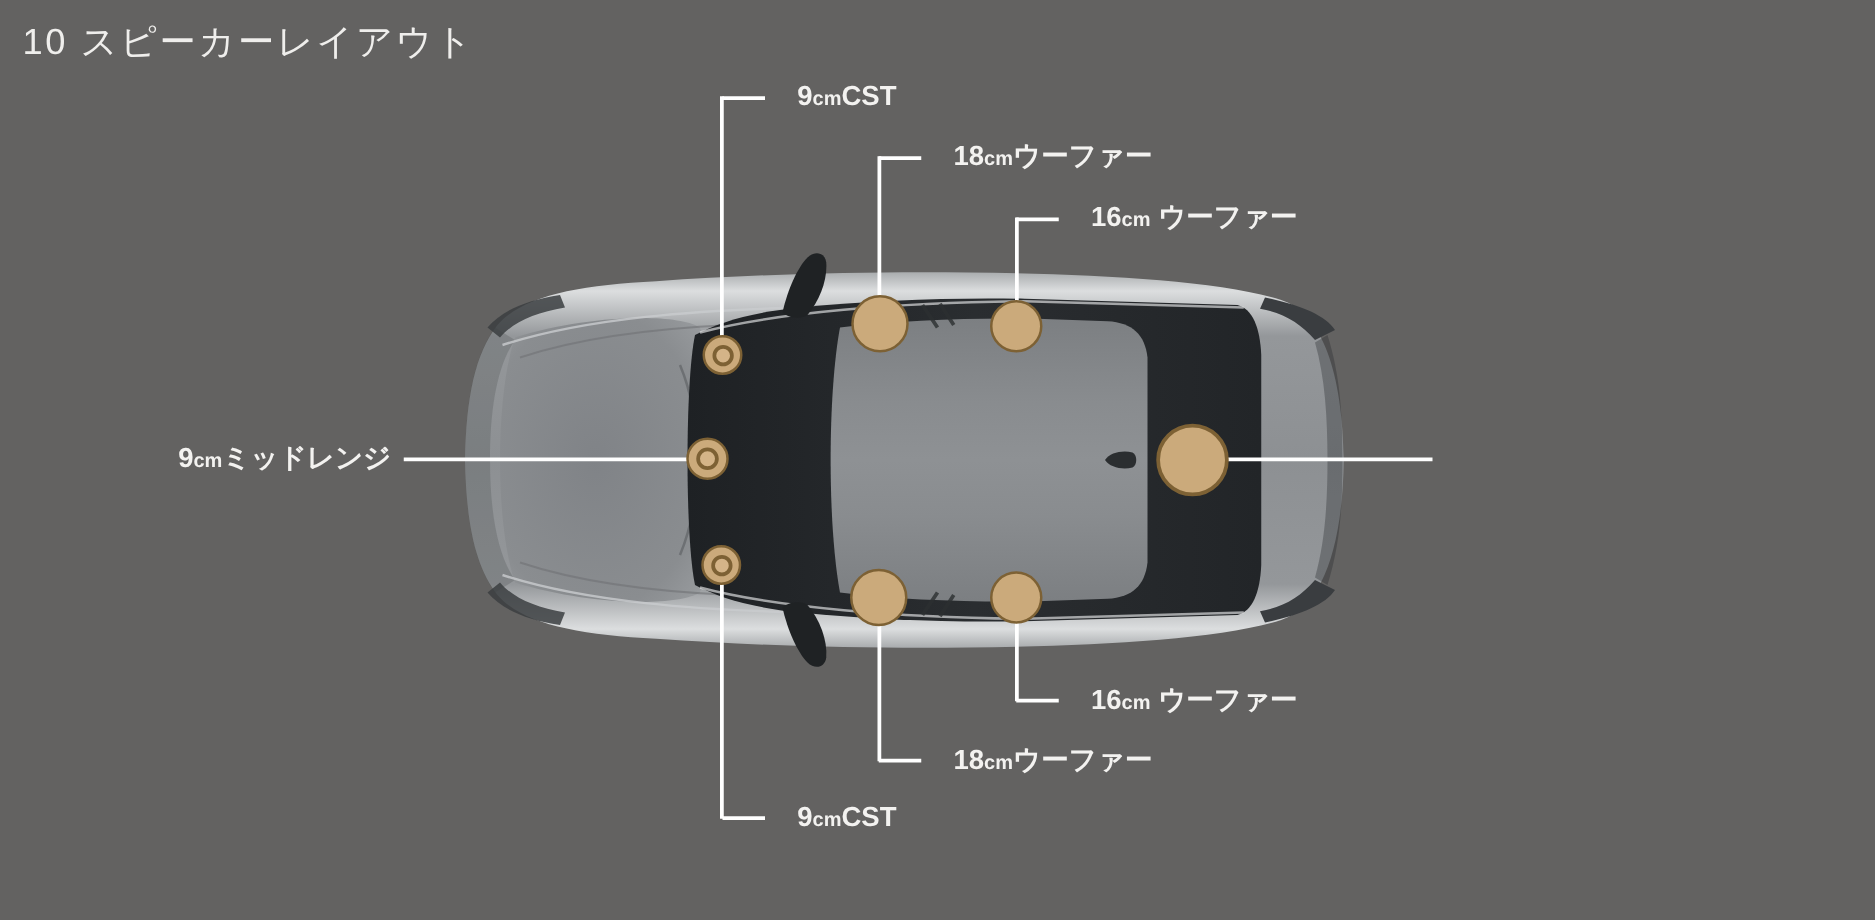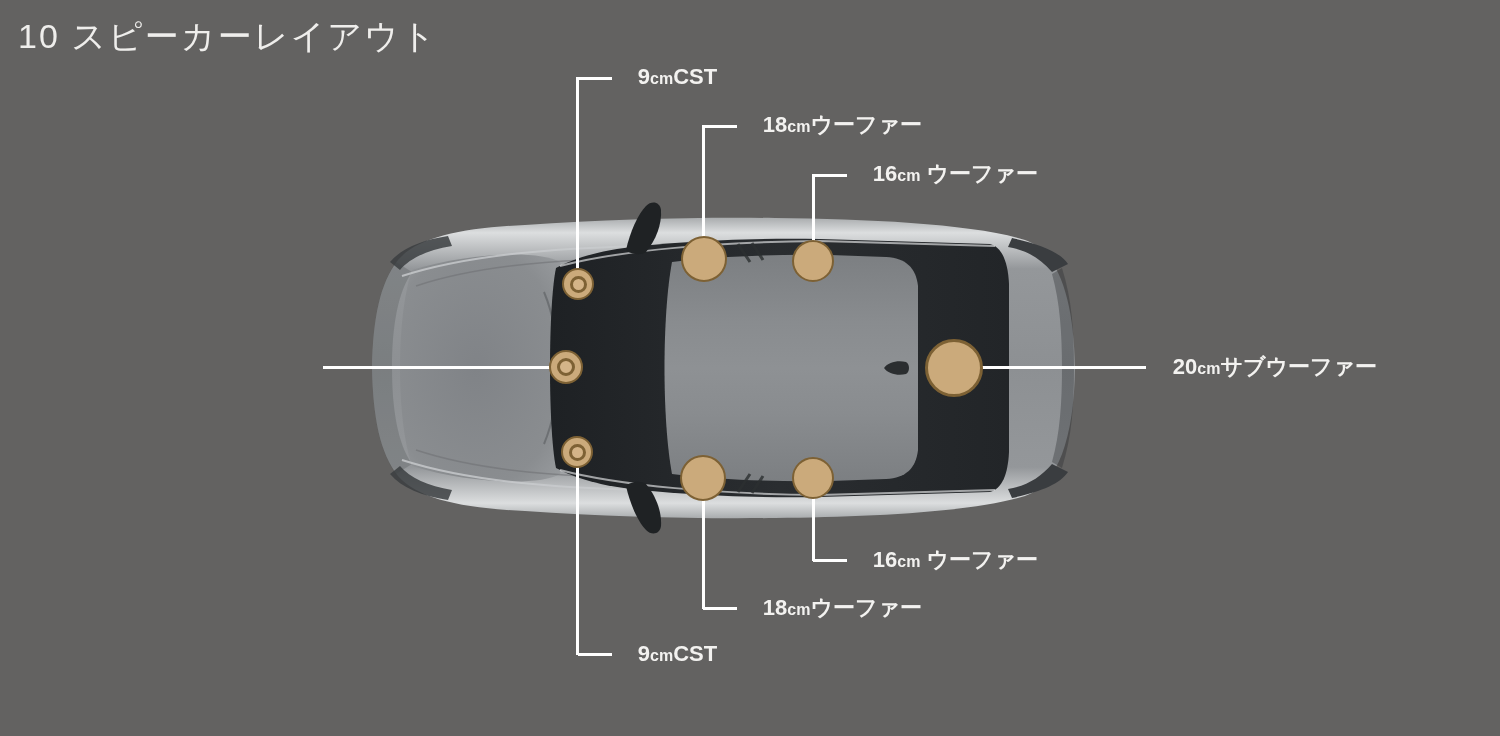--- a/index.html
+++ b/index.html
@@ -6,21 +6,21 @@
   .stage{
     position:relative;
     width:1500px;height:736px;
     background:#636261;
     overflow:hidden;
     font-family:"Liberation Sans", sans-serif;
   }
   .page-title{
     position:absolute;
     left:18px;top:14px;
-    font-size:34px;
+    font-size:29px;
     letter-spacing:2px;
     color:#efeeec;
     white-space:pre;
   }
   .car-svg{position:absolute;left:0;top:0;z-index:1;}
   .cl{position:absolute;background:#ffffff;z-index:2;}
   .cl-h{height:3px;}
   .cl-v{width:3px;}
   .spk{
     position:absolute;z-index:3;
@@ -207,22 +207,22 @@
 
   <div class="callout-label" style="left:620px;top:78px">
     <span class="sz">9</span><span class="un">cm</span><span class="nm">CST</span>
   </div>
   <div class="callout-label" style="left:745px;top:126px">
     <span class="sz">18</span><span class="un">cm</span><span class="nm">ウーファー</span>
   </div>
   <div class="callout-label" style="left:855px;top:175px">
     <span class="sz">16</span><span class="un">cm</span><span class="nm"> ウーファー</span>
   </div>
-  <div class="callout-label" style="left:1155px;top:368px">
-    <span class="sz">20</span><span class="un">cm</span><span class="nm">サブウーファー</span>
+  <div class="callout-label" style="right:1187px;top:368px">
+    <span class="sz">9</span><span class="un">cm</span><span class="nm">ミッドレンジ</span>
   </div>
   <div class="callout-label" style="left:855px;top:561px">
     <span class="sz">16</span><span class="un">cm</span><span class="nm"> ウーファー</span>
   </div>
   <div class="callout-label" style="left:745px;top:609px">
     <span class="sz">18</span><span class="un">cm</span><span class="nm">ウーファー</span>
   </div>
   <div class="callout-label" style="left:620px;top:655px">
     <span class="sz">9</span><span class="un">cm</span><span class="nm">CST</span>
   </div>

